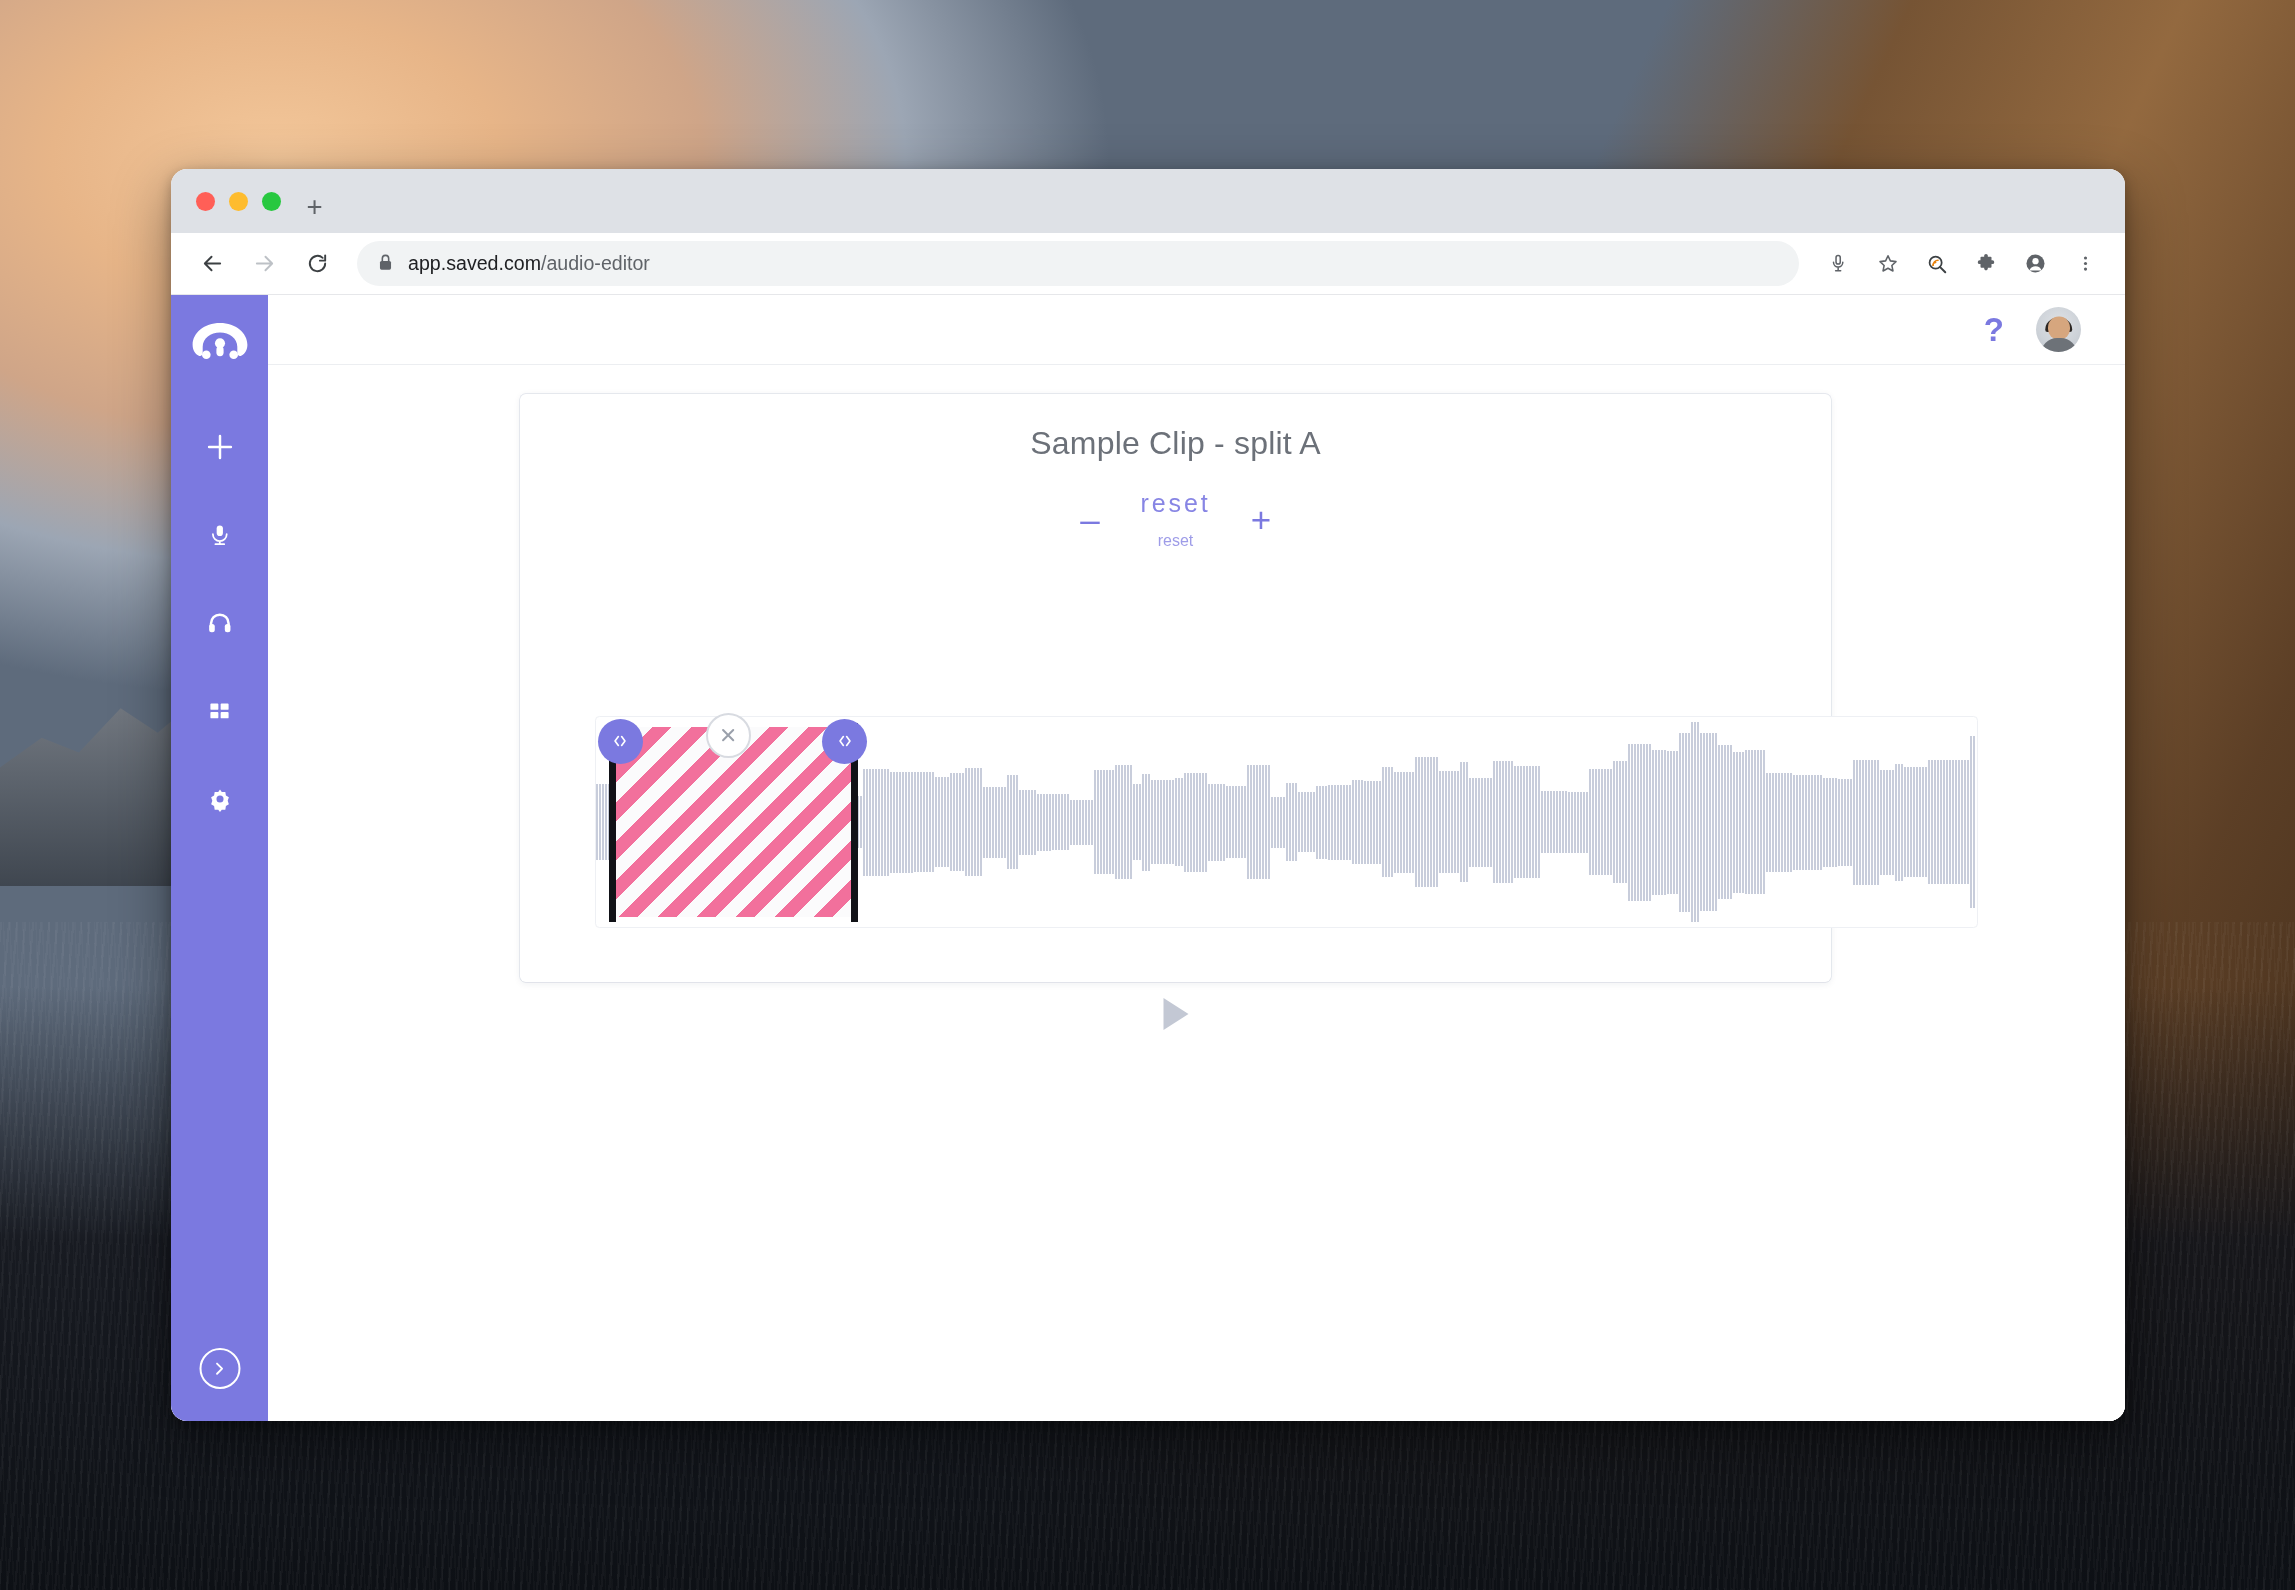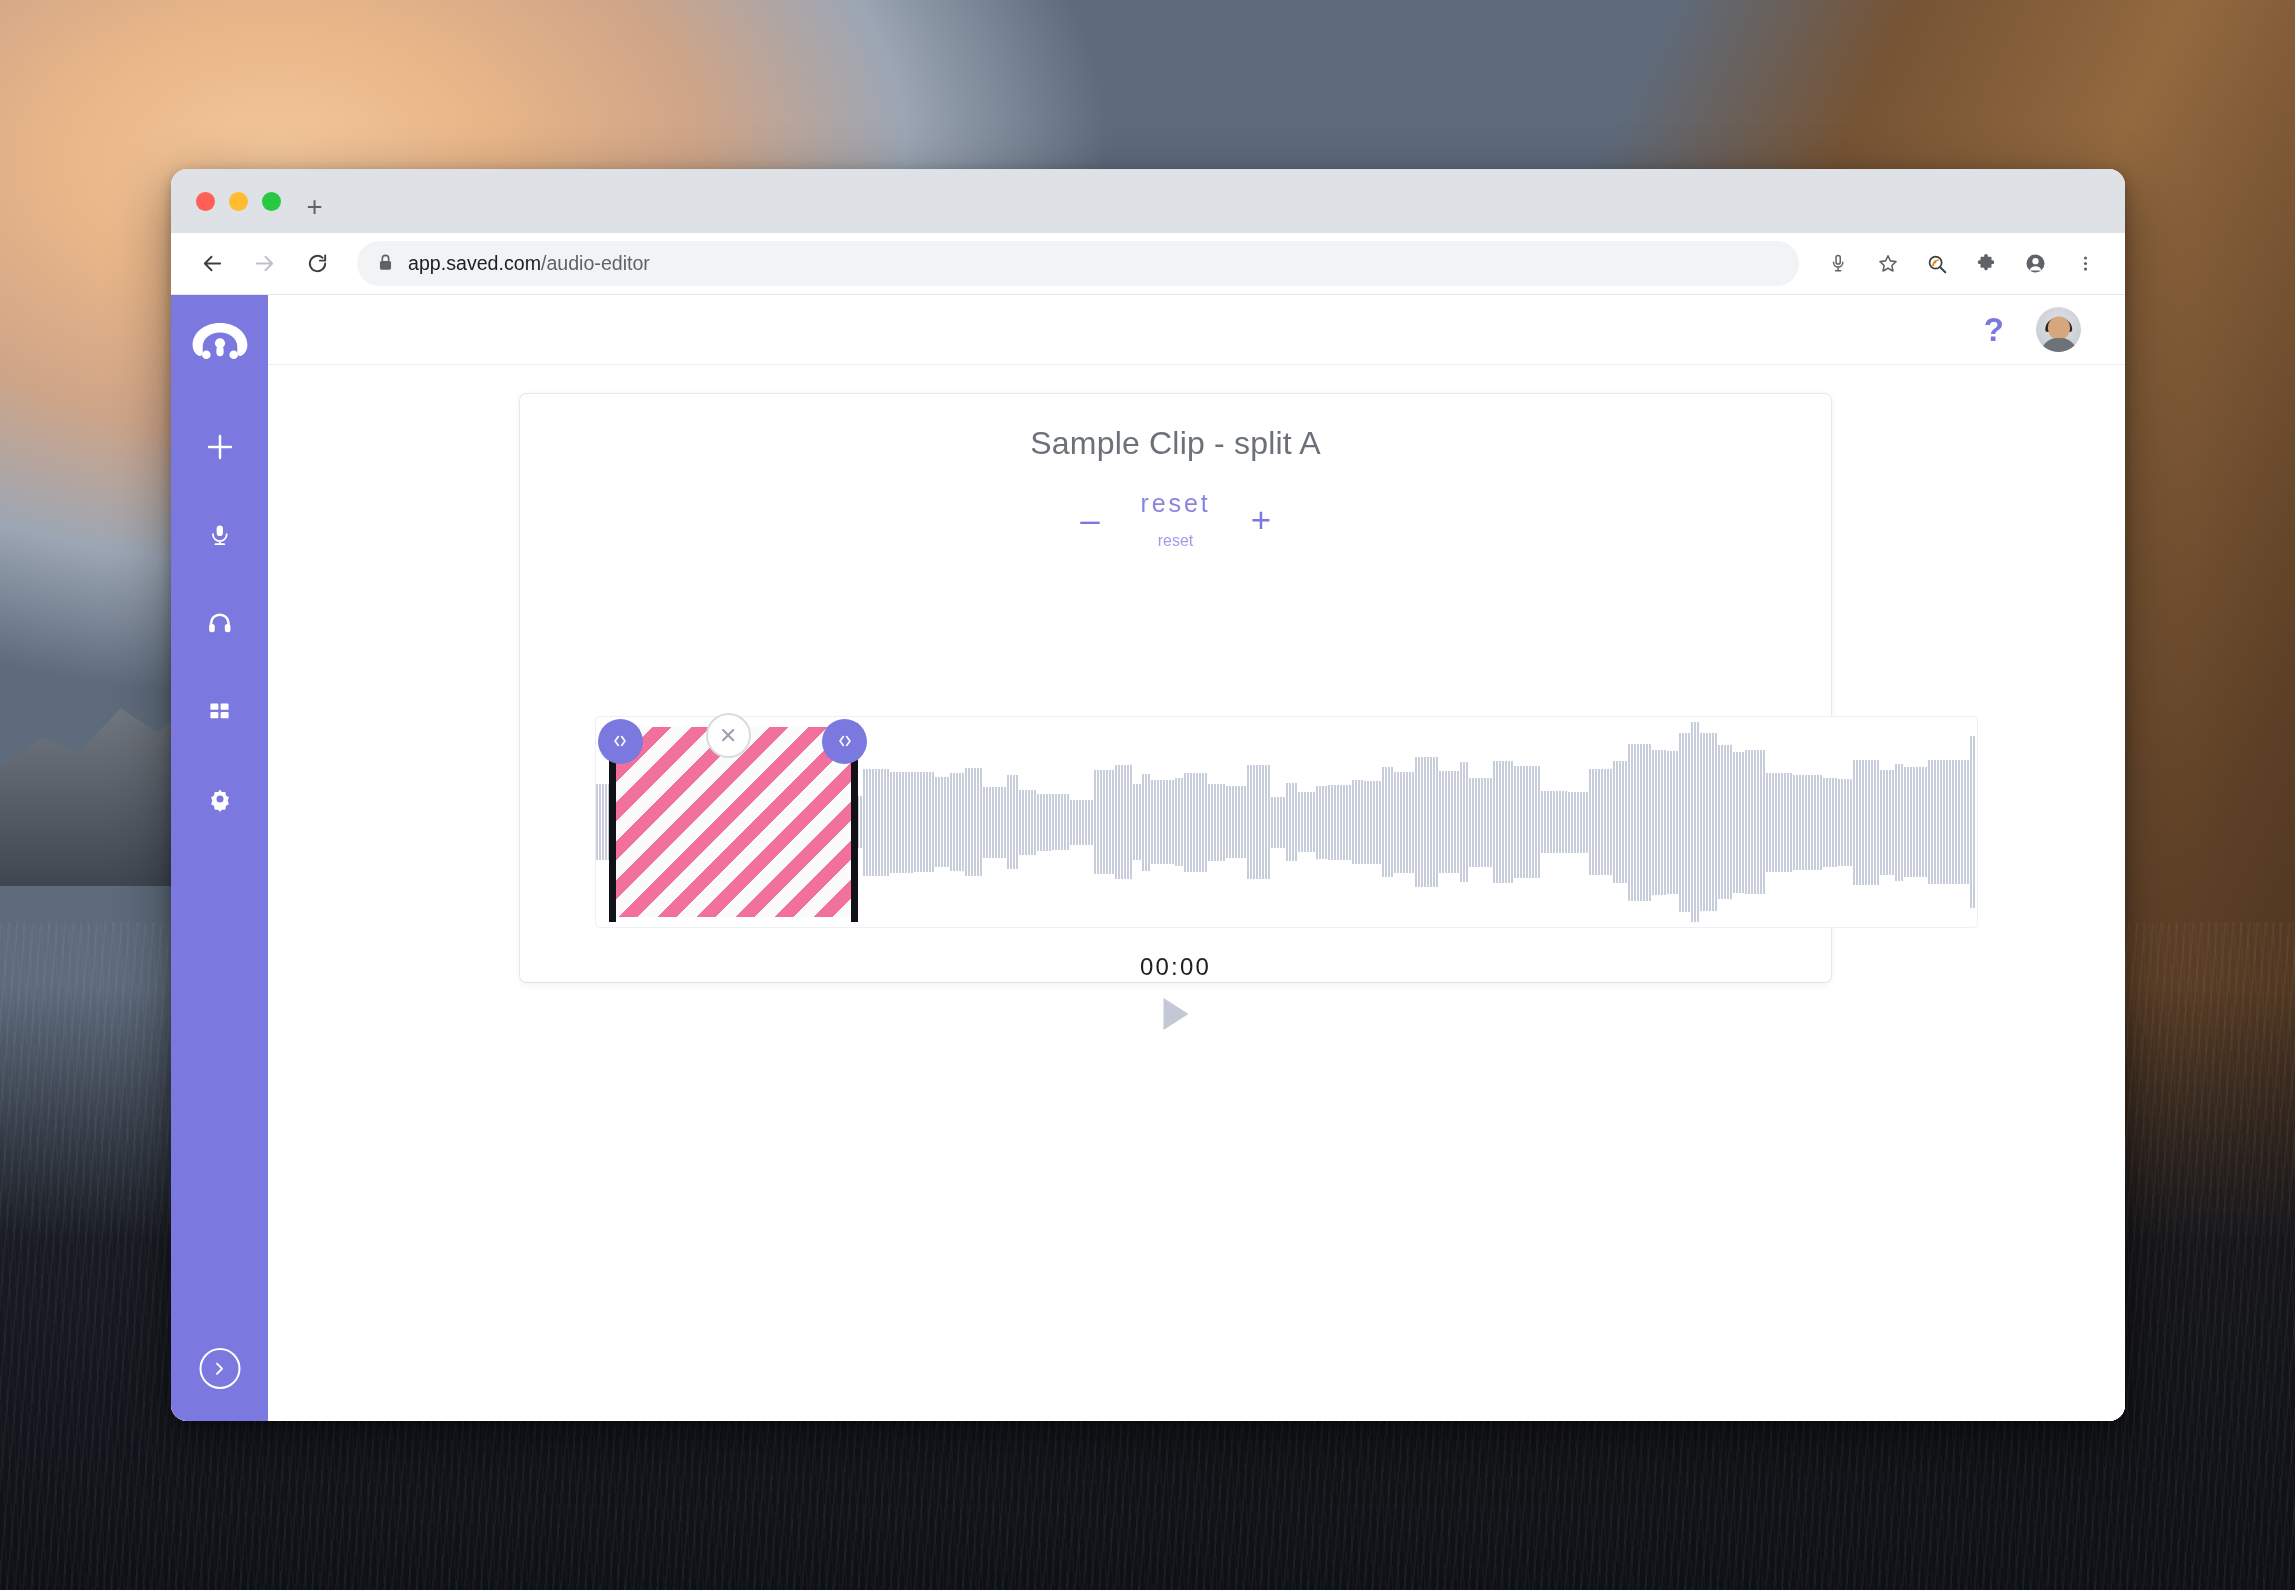--- a/index.html
+++ b/index.html
@@ -890,21 +890,20 @@
                   <path d="M17 12l-6 8 6 8 M23 12l6 8-6 8" stroke="#fff" stroke-width="3" fill="none" stroke-linecap="round" stroke-linejoin="round"></path>
                 </svg>
             </div>
             <div class="sel-close">
               <svg viewBox="0 0 24 24" width="20.3" height="20.3">
                   <path d="M6 6l12 12 M18 6L6 18" stroke="#9aa0ab" stroke-width="2.4" stroke-linecap="round"></path>
                 </svg>
             </div>
           </div>
 
-          <div class="timecode">00:00</div>
           <div class="play-btn"></div>
         </div>
       </div>
 
 
     </div>
   </div>
 </div>
 
 

